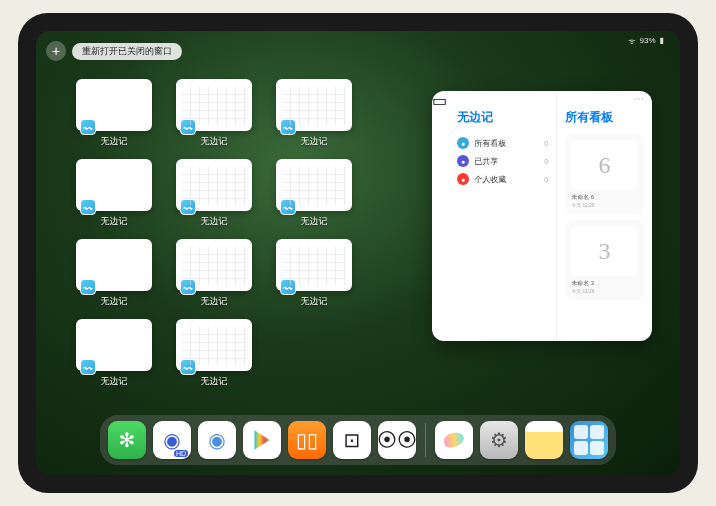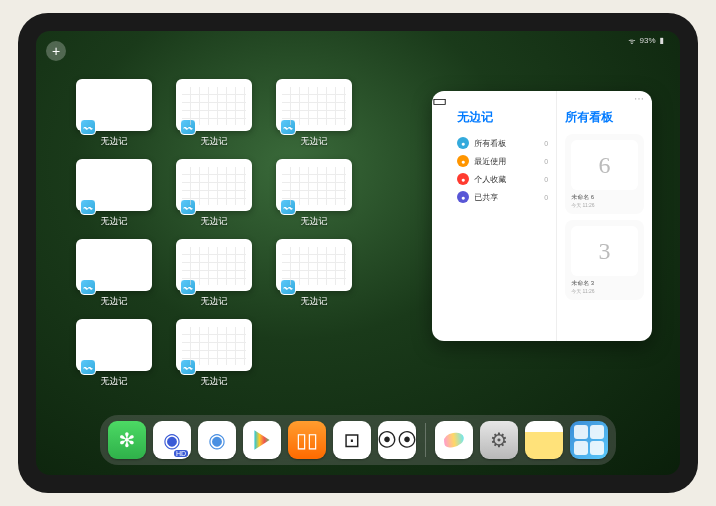--- a/index.html
+++ b/index.html
@@ -202,20 +202,23 @@
     <div class="status-bar">
       <span>ᯤ</span>
       <span>93%</span>
       <span>▮</span>
     </div>
 
     <div class="top-left">
       <div class="plus-btn">
         <span>+</span>
       </div>
+      <div class="reopen-pill">
+        <span>重新打开已关闭的窗口</span>
+      </div>
     </div>
 
     <div class="windows-grid" id="wgrid">
         <div class="win-item">
     <div class="win-thumb ">
       <div class="app-badge">〰</div>
     </div>
     <div class="win-label">无边记</div>
         </div>
         <div class="win-item">
@@ -284,32 +287,27 @@
       <span class="sidebar-icon">▭</span>
       <div class="panel-left">
         <div class="panel-title">无边记</div>
         <div id="plist">
             <div class="side-item">
               <span class="ico blue">●</span>
     <span>所有看板</span>
     <span class="cnt">0</span>
             </div>
             <div class="side-item">
-              <span class="ico orange">●</span>
-    <span>最近使用</span>
+              <span class="ico indigo">●</span>
+    <span>已共享</span>
     <span class="cnt">0</span>
             </div>
             <div class="side-item">
               <span class="ico red">●</span>
     <span>个人收藏</span>
-    <span class="cnt">0</span>
-            </div>
-            <div class="side-item">
-              <span class="ico indigo">●</span>
-    <span>已共享</span>
     <span class="cnt">0</span>
             </div>
           </div>
       </div>
       <div class="panel-right">
         <div class="panel-right-title">所有看板</div>
         <div id="boards">
             <div class="board-card">
               <div class="board-preview">6</div>
     <div class="board-meta">未命名 6<div class="sub">今天 11:26</div></div>

